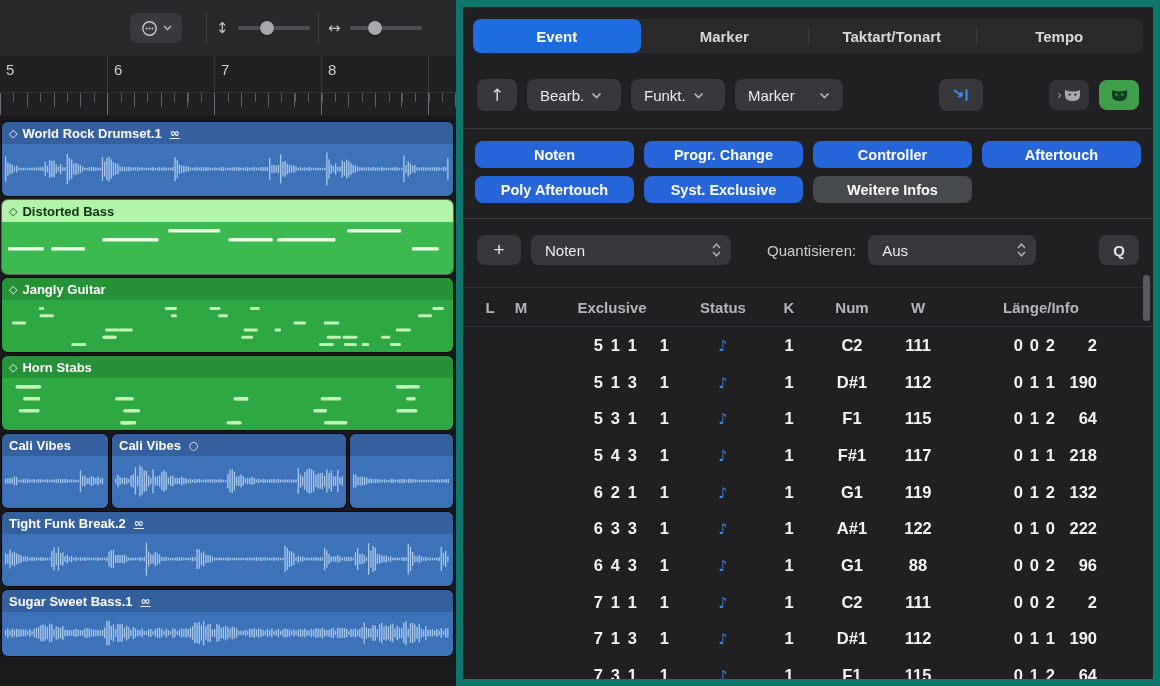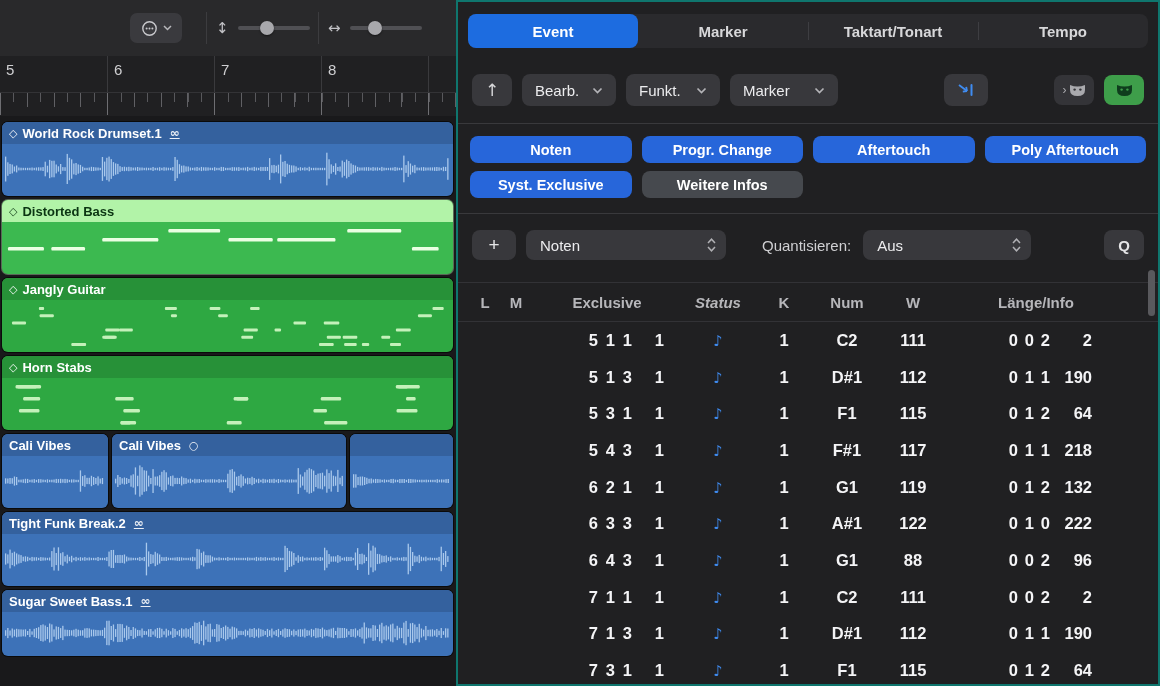--- a/index.html
+++ b/index.html
@@ -37,30 +37,30 @@
   .blue .rh{background:#34619e;color:#fff;}
   .blue svg{color:#a9c8ec;fill:currentColor;}
   .green{background:#2ea842;}
   .green .rh{background:#279138;color:#fff;}
   .green svg{color:#c4f1ba;fill:currentColor;}
   .green.selected{background:#3cb950;box-shadow:0 0 0 1px rgba(210,255,200,.35);}
   .green.selected .rh{background:#b2f3a8;color:#0b3512;}
   .green.selected svg{color:#eaffe2;}
 
   
-  .right{width:704px;height:686px;flex:none;box-sizing:border-box;border:2px solid #0f766e;background:#202022;display:flex;flex-direction:column;overflow:hidden;position:relative;}
+  .right{width:704px;height:686px;flex:none;box-sizing:border-box;border:7px solid #0f766e;background:#202022;display:flex;flex-direction:column;overflow:hidden;position:relative;}
   .tabbar{margin:12px 10px 0;height:34px;background:#2a2a2d;border-radius:8px;display:flex;flex:none;}
   .tab{flex:1;display:flex;align-items:center;justify-content:center;font-size:15px;font-weight:600;color:#d8d8da;position:relative;cursor:default;}
   .tab.selected{background:#1d6ce0;border-radius:8px;color:#fff;}
   .tab:not(.selected)+.tab:not(.selected)::before{content:"";position:absolute;left:0;top:8px;bottom:8px;width:1px;background:#3e3e42;}
 
   .menurow{display:flex;align-items:center;gap:10px;margin:24px 14px 0;height:36px;flex:none;}
   .gbtn{height:32px;background:#38383c;border:none;border-radius:8px;color:#ececee;font-size:15px;display:flex;align-items:center;gap:7px;padding:0 13px;font-family:inherit;cursor:default;}
   .icon-btn{width:40px;padding:0;justify-content:center;font-size:17px;color:#d6d6d8;}
-  .w94{width:94px;justify-content:space-between;}
+  .w94{width:94px;justify-content:flex-start;}
   .w108{width:108px;justify-content:space-between;}
   .midi-btn{width:44px;padding:0;justify-content:center;margin-left:auto;}
   .mask-btn{width:40px;height:30px;border:none;border-radius:8px;display:flex;align-items:center;justify-content:center;gap:2px;cursor:default;}
   .mask-dark{background:#343438;margin-left:56px;color:#a9a9ad;font-size:12px;}
   .mask-green{background:#3e9e4a;}
 
   .hr{height:1px;background:#39393c;margin-top:15px;flex:none;}
   .filters{display:grid;grid-template-columns:repeat(4,1fr);gap:8px 10px;margin:12px 12px 0;flex:none;}
   .pill{height:27px;border-radius:8px;display:flex;align-items:center;justify-content:center;font-size:14.5px;font-weight:600;color:#fff;background:#2766da;cursor:default;}
   .pill.off{background:#46494e;}
@@ -70,21 +70,21 @@
   .select{height:30px;background:#38383c;border-radius:8px;display:flex;align-items:center;padding:0 10px 0 14px;font-size:15px;color:#ececee;cursor:default;}
   .sel-type{width:200px;margin-left:10px;box-sizing:border-box;}
   .sel-q{width:168px;margin-left:12px;box-sizing:border-box;}
   .select .lbl{flex:1;}
   .qlabel{margin-left:36px;color:#cfcfd2;font-size:15px;}
   .qbtn{margin-left:auto;width:40px;font-size:15px;font-weight:600;}
 
   .thead{display:flex;align-items:center;height:38px;margin-top:20px;border-top:1px solid #323236;border-bottom:1px solid #323236;color:#b6b6ba;font-size:15px;font-weight:600;padding-left:12px;flex:none;}
   .th{position:relative;text-align:center;}
   .th.sep::before{content:"";position:absolute;left:0;top:9px;bottom:9px;width:1px;background:#38383c;}
-  .c-l{width:30px;}.c-m{width:32px;}.c-pos{width:150px;}.c-st{width:72px;font-style:italic;}.c-k{width:60px;}.c-num{width:66px;}.c-w{width:66px;}.c-len{width:180px;}
+  .c-l{width:30px;}.c-m{width:32px;}.c-pos{width:150px;}.c-st{width:72px;}.c-k{width:60px;}.c-num{width:66px;}.c-w{width:66px;}.c-len{width:180px;}
   .tablewrap{flex:1;display:flex;flex-direction:column;position:relative;overflow:hidden;}
   .tbody{flex:1;overflow:hidden;padding-left:12px;}
   .tr{display:flex;align-items:center;height:36.7px;font-size:16.5px;font-weight:600;color:#f4f4f6;}
   .td{box-sizing:border-box;}
   .td.c-pos{display:flex;justify-content:flex-end;padding-right:18px;}
   .td.c-pos b{display:block;width:17px;text-align:right;font-weight:inherit;}
   .td.c-pos b:last-child{width:32px;}
   .td.c-st{text-align:center;}
   .td.c-k,.td.c-num,.td.c-w{text-align:center;}
   .td.c-len{display:flex;justify-content:flex-end;padding-right:34px;}
@@ -1148,20 +1148,21 @@
             <circle cx="11.4" cy="5.6" r="1.2" fill="#3e9e4a"></circle>
         </svg>
       </button>
     </div>
 
     <div class="hr"></div>
 
     <div class="filters">
       <div class="pill">Noten</div>
       <div class="pill">Progr. Change</div>
+      <div class="pill">Controller</div>
       <div class="pill">Aftertouch</div>
       <div class="pill">Poly Aftertouch</div>
       <div class="pill">Syst. Exclusive</div>
       <div class="pill off">Weitere Infos</div>
     </div>
 
     <div class="hr"></div>
 
     <div class="insrow">
       <button class="sqbtn">+</button>

